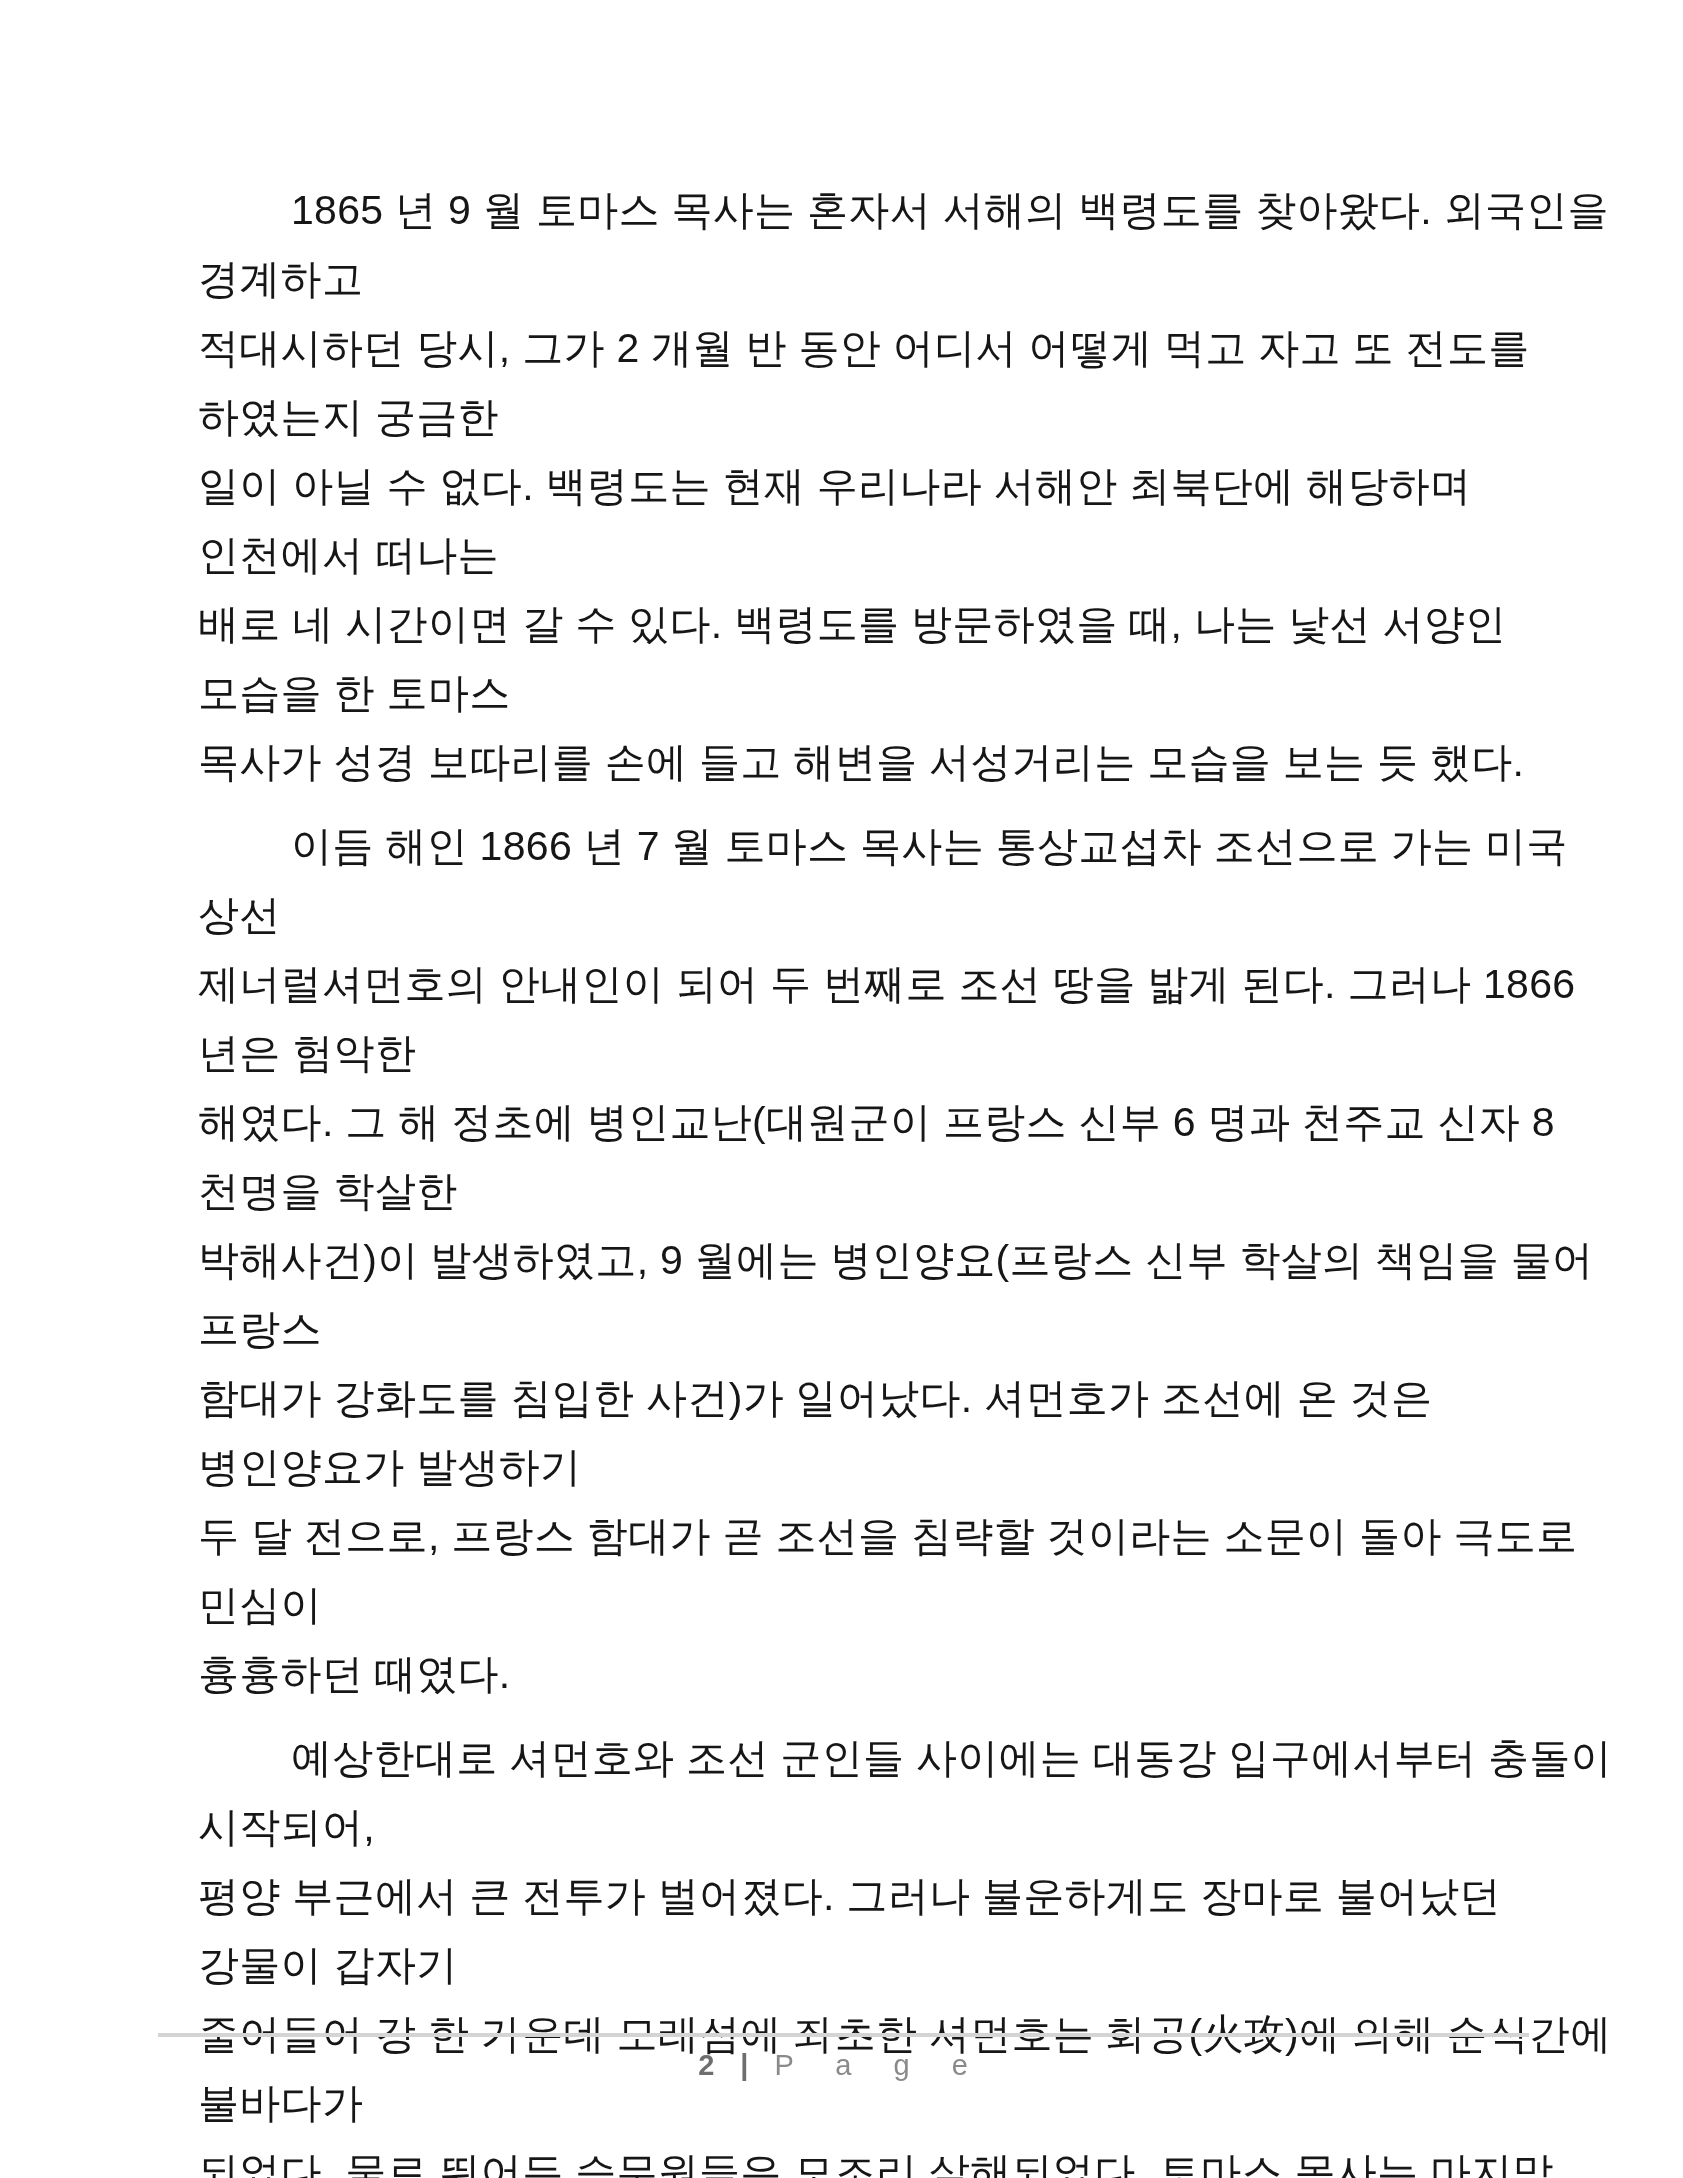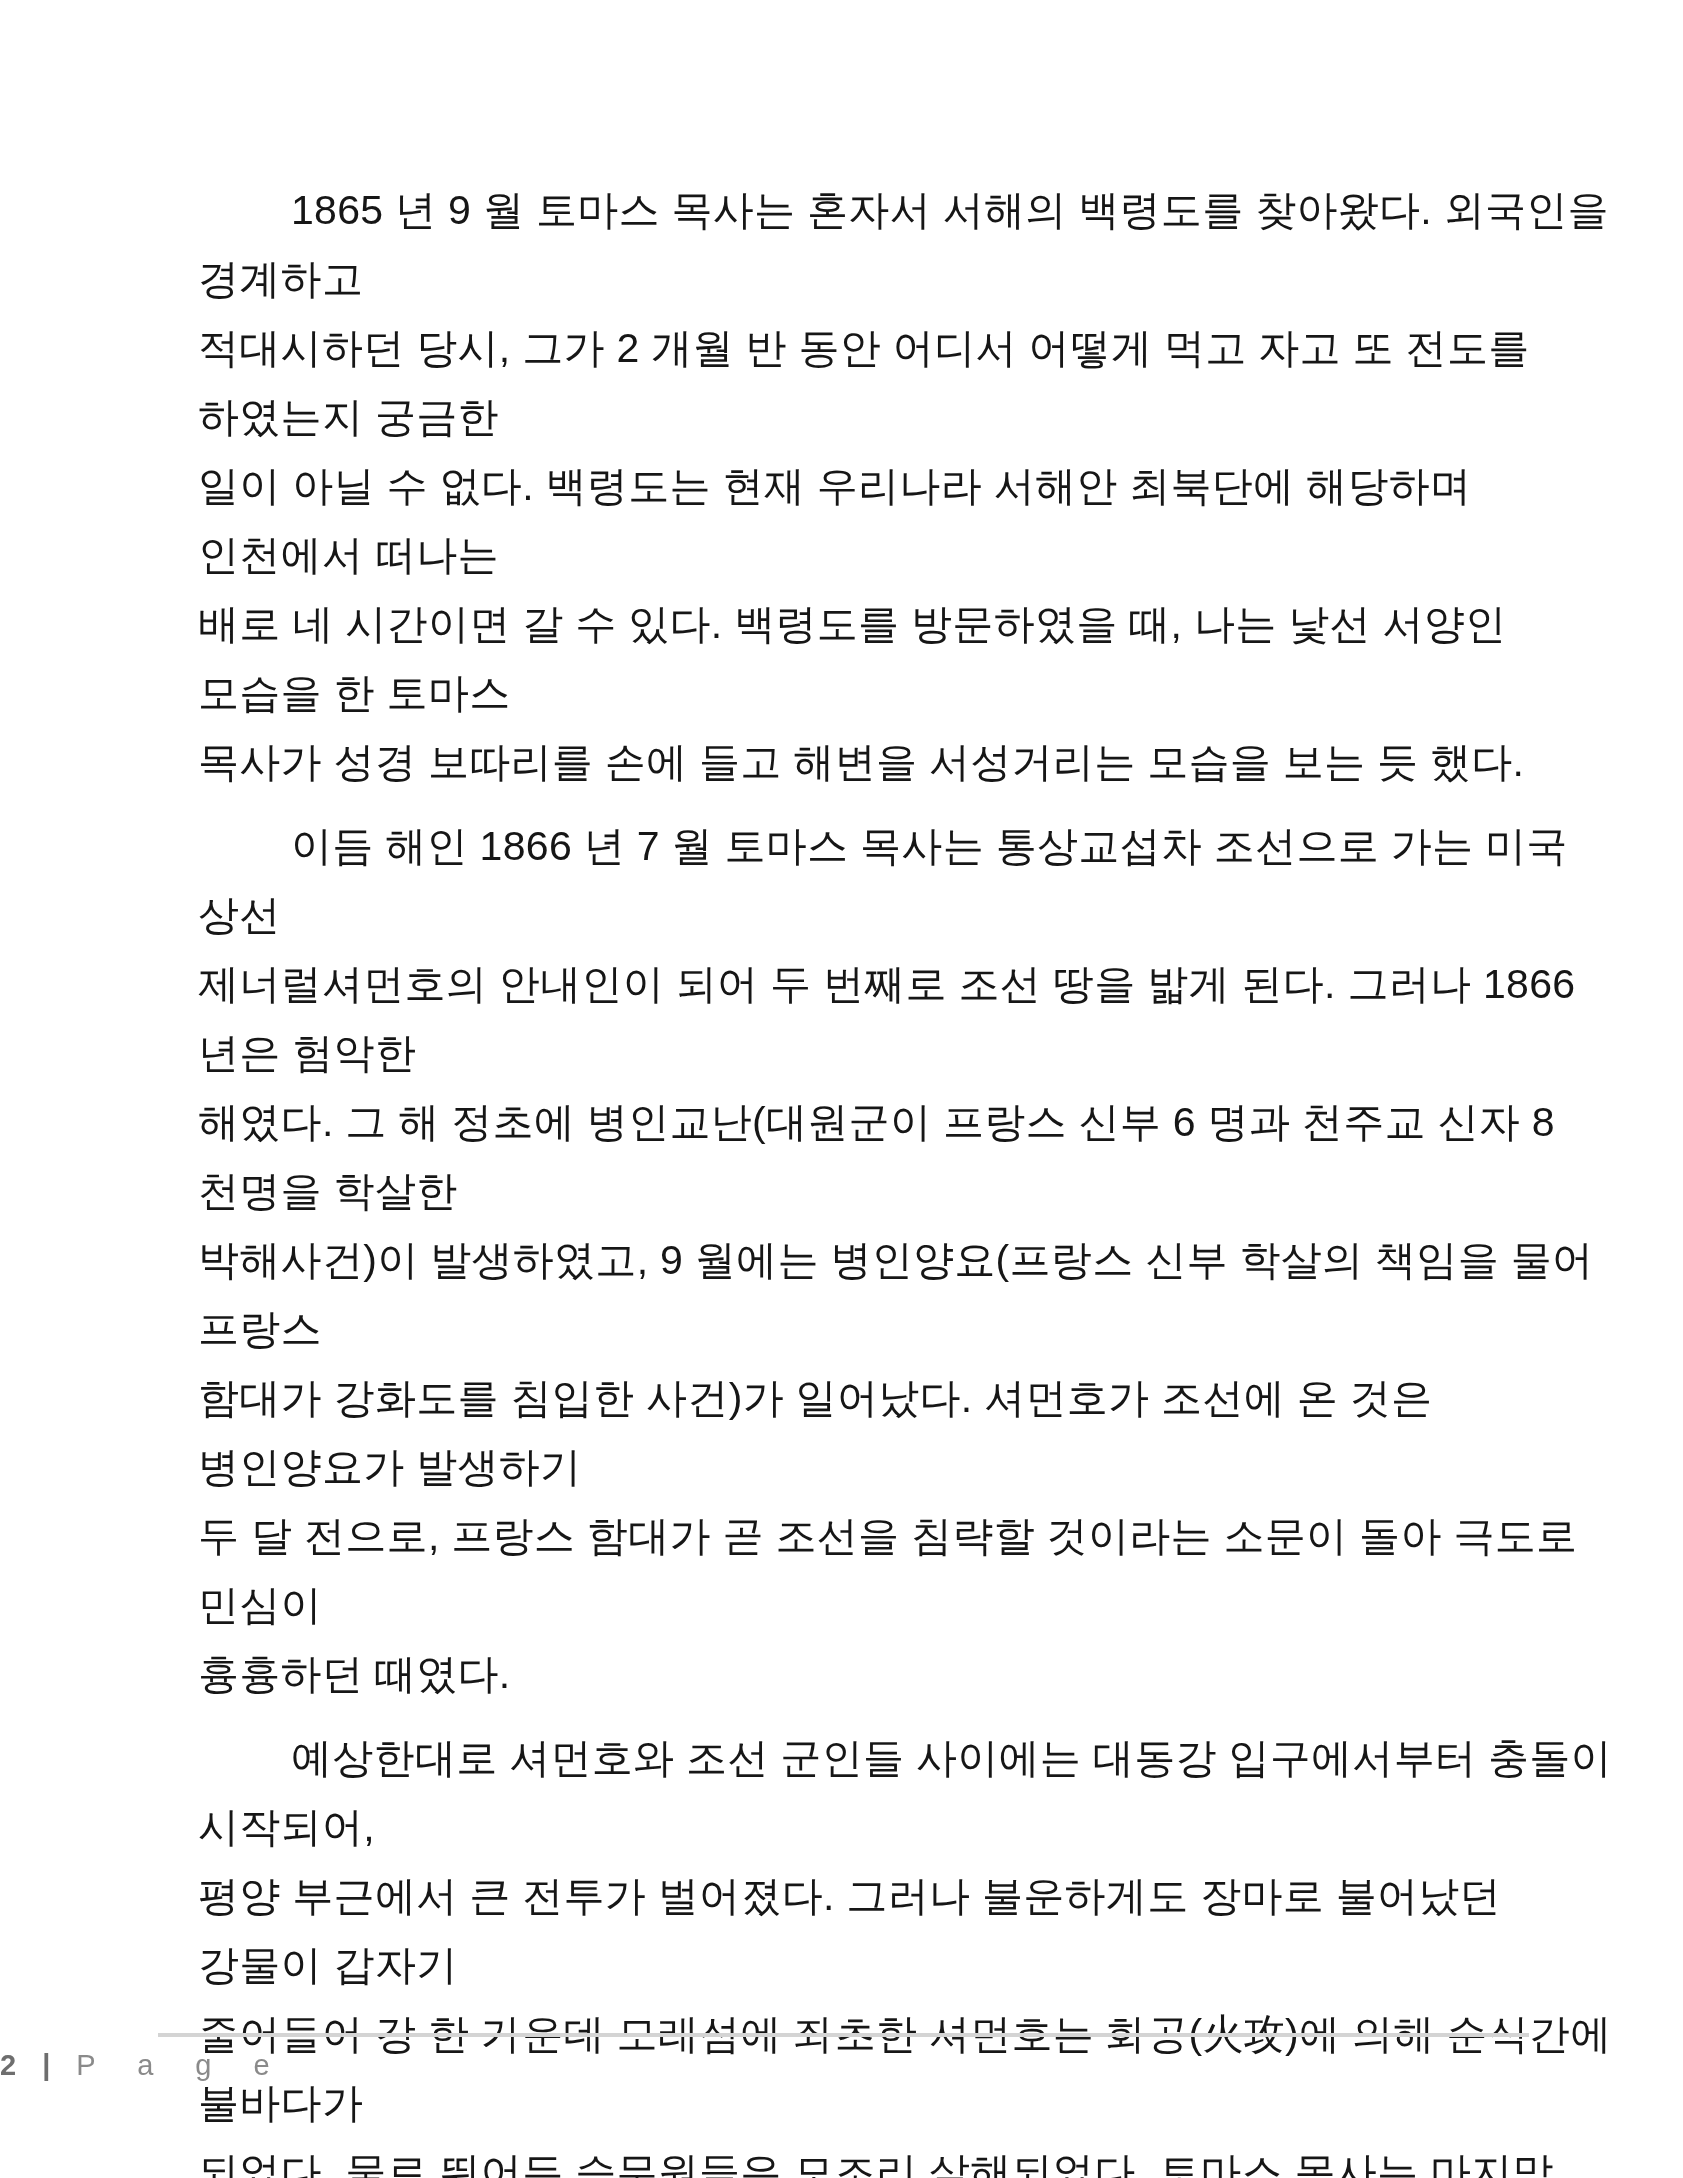--- a/index.html
+++ b/index.html
@@ -37,21 +37,21 @@
     top: 2033px;
     width: 1371px;
     height: 4px;
     background: #d4d4d4;
   }
   .footer {
     position: absolute;
     left: 0;
     top: 2045px;
     width: 1683px;
-    text-align: left;
+    text-align: center;
     color: #7d7d7d;
     font-size: 29px;
     line-height: 40px;
   }
   .footer .pnum {
     font-weight: 700;
     color: #6e6e6e;
     margin-right: 26px;
   }
   .footer .psep {

